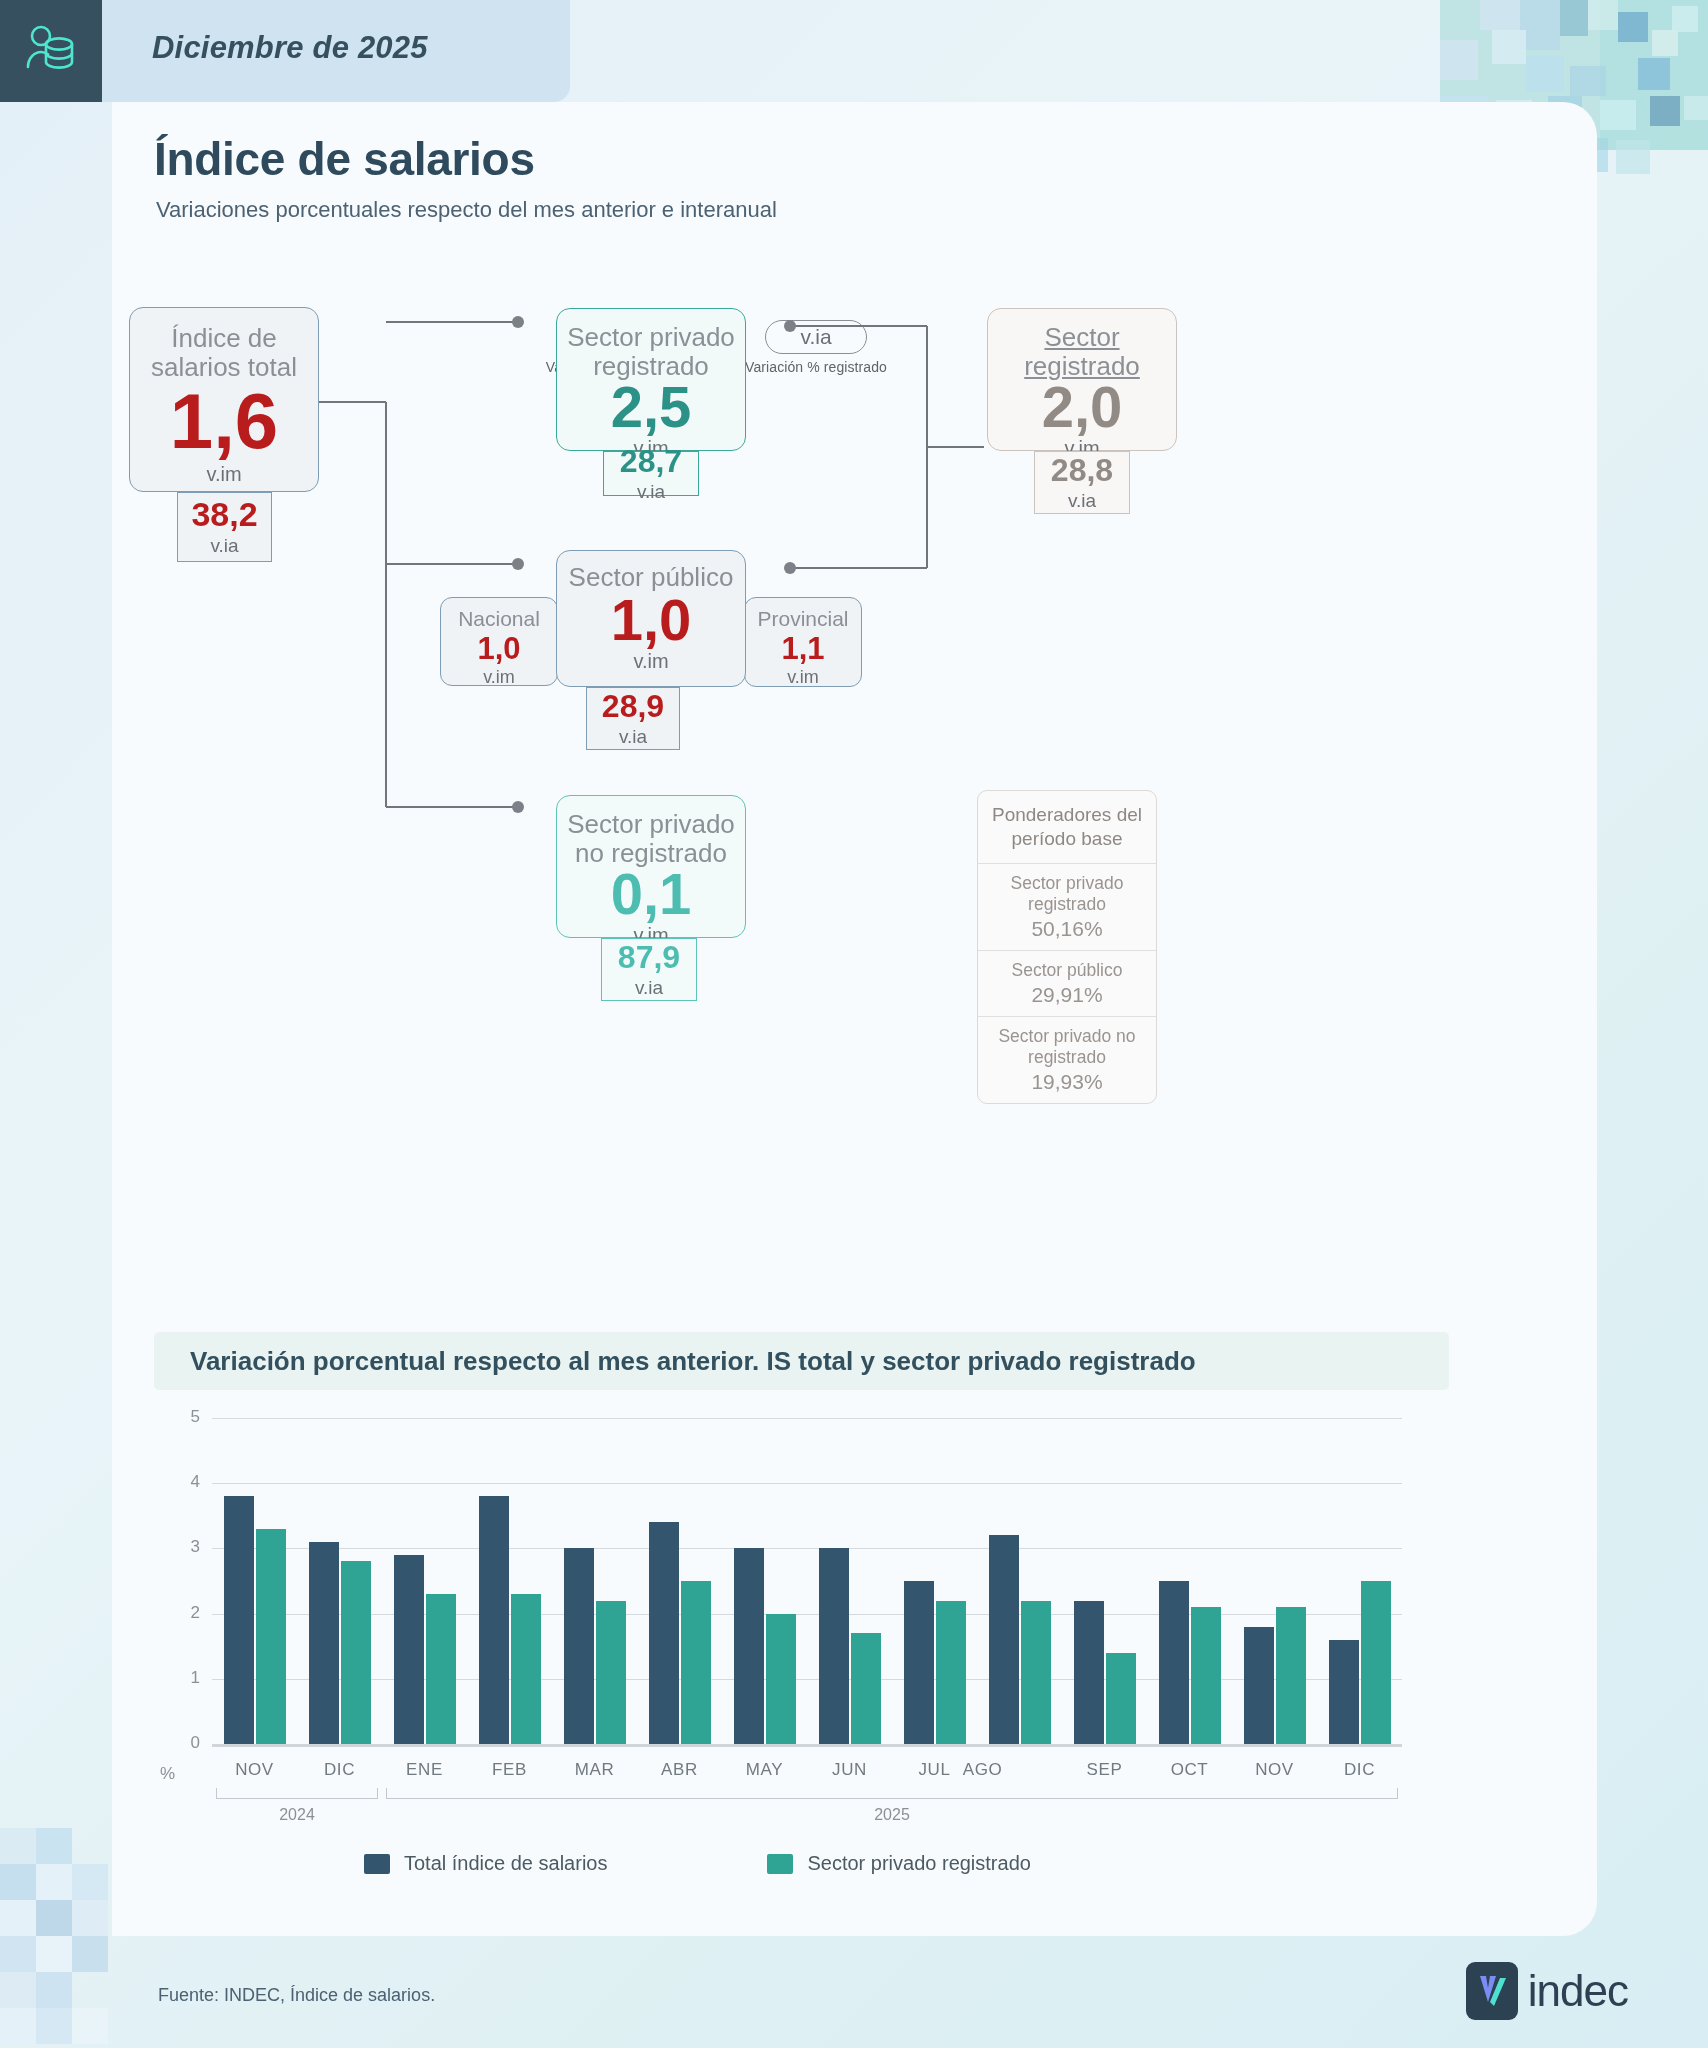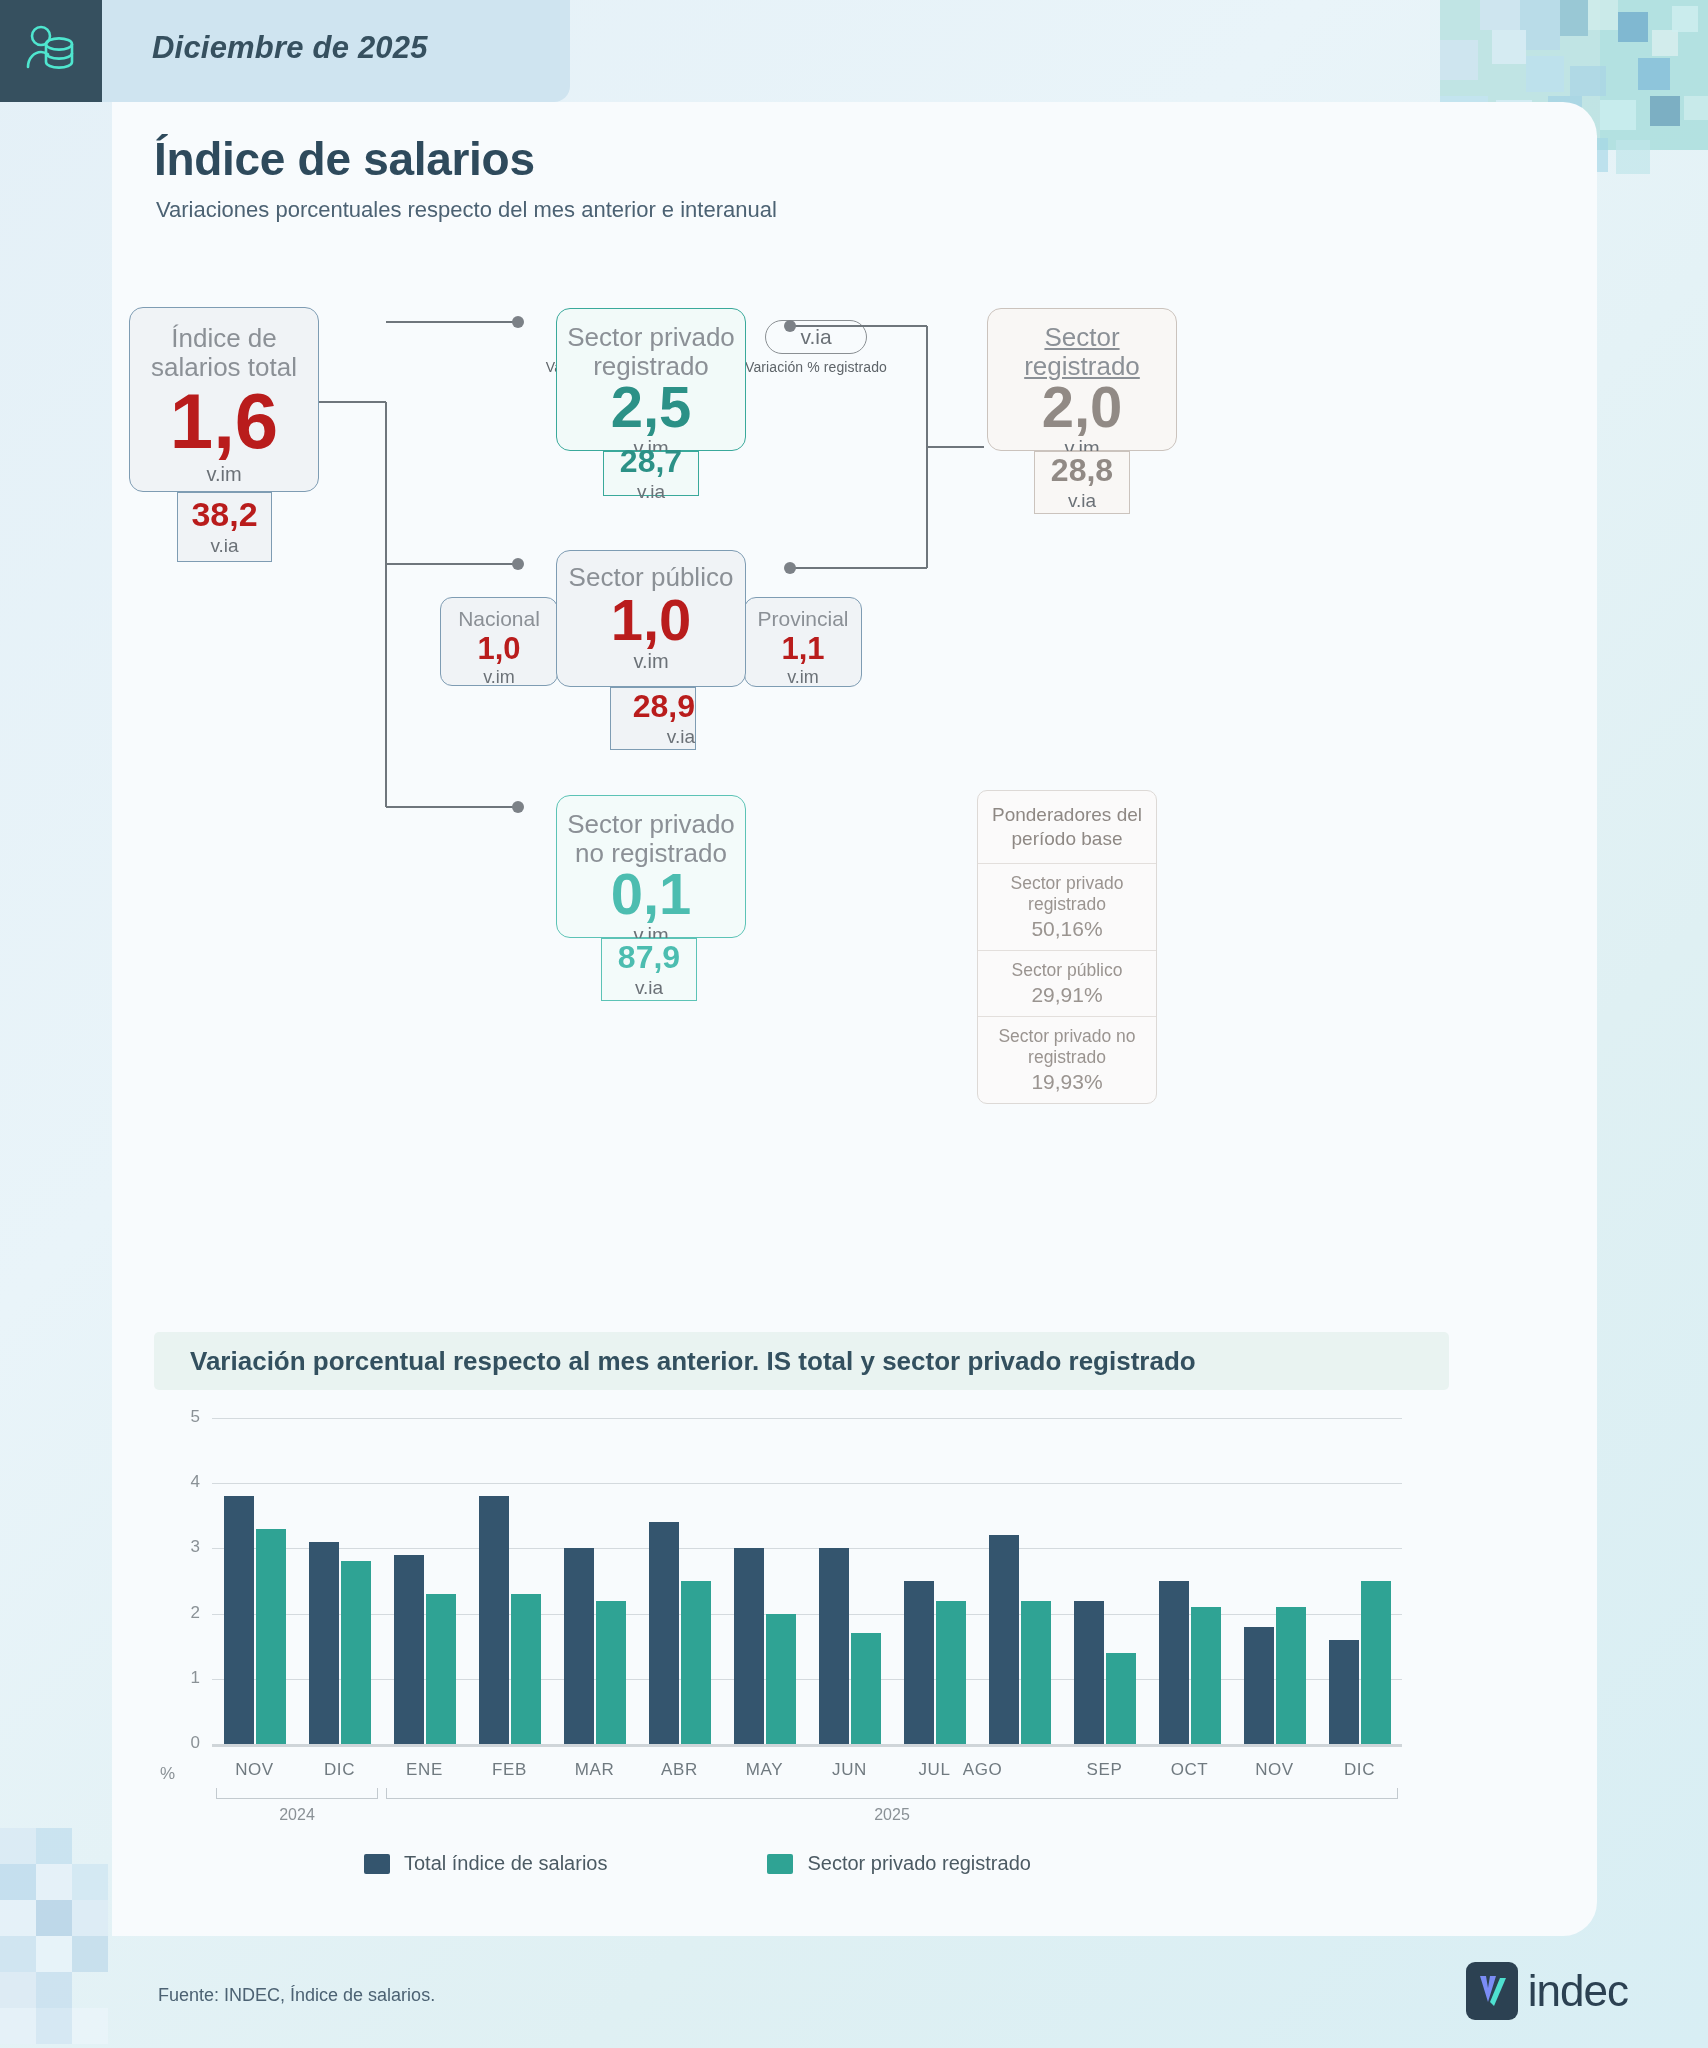--- a/index.html
+++ b/index.html
@@ -299,21 +299,21 @@
         <div class="nlabel" style="font-size:21px;">Provincial</div>
         <div class="nval" style="font-size:31px; margin-top:3px;">1,1</div>
         <div class="nunit" style="font-size:18px; margin-top:4px;">v.im</div>
       </div>
 
       <div class="node blue" style="left:444px; top:448px; width:190px; height:137px; padding-top:12px; z-index:3;">
         <div class="nlabel">Sector público</div>
         <div class="nval" style="font-size:58px; margin-top:0px;">1,0</div>
         <div class="nunit" style="margin-top:2px;">v.im</div>
       </div>
-      <div class="tail blue" style="left:498px; top:585px; width:86px; height:63px; z-index:3;align-items:flex-end;">
+      <div class="tail blue" style="left:474px; top:585px; width:94px; height:63px; z-index:3;">
         <div class="tval" style="font-size:32px;">28,9</div>
         <div class="tunit">v.ia</div>
       </div>
 
       <div class="node teal2" style="left:444px; top:693px; width:190px; height:143px; padding-top:14px;">
         <div class="nlabel" style="white-space:pre-line;">Sector privado
 no registrado</div>
         <div class="nval" style="font-size:58px; margin-top:-2px;">0,1</div>
         <div class="nunit" style="margin-top:2px;">v.im</div>
       </div>

